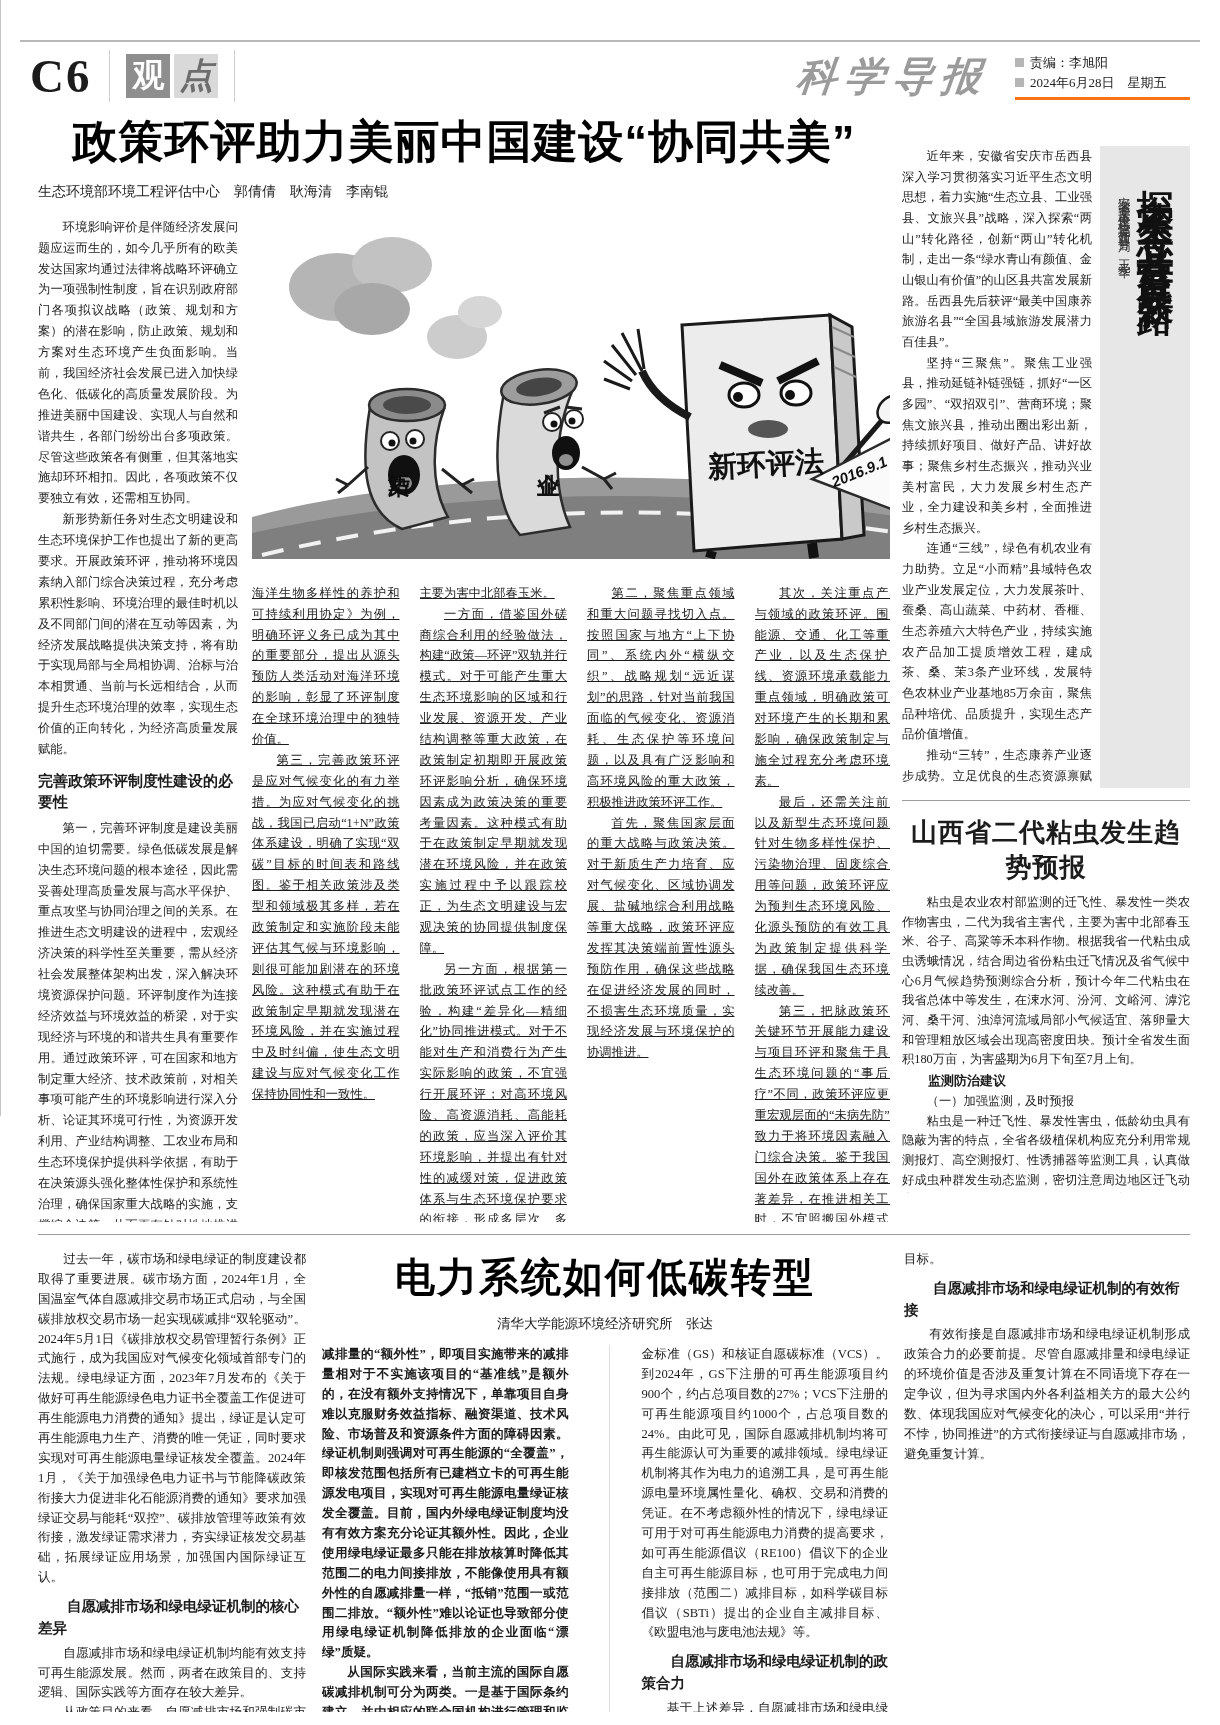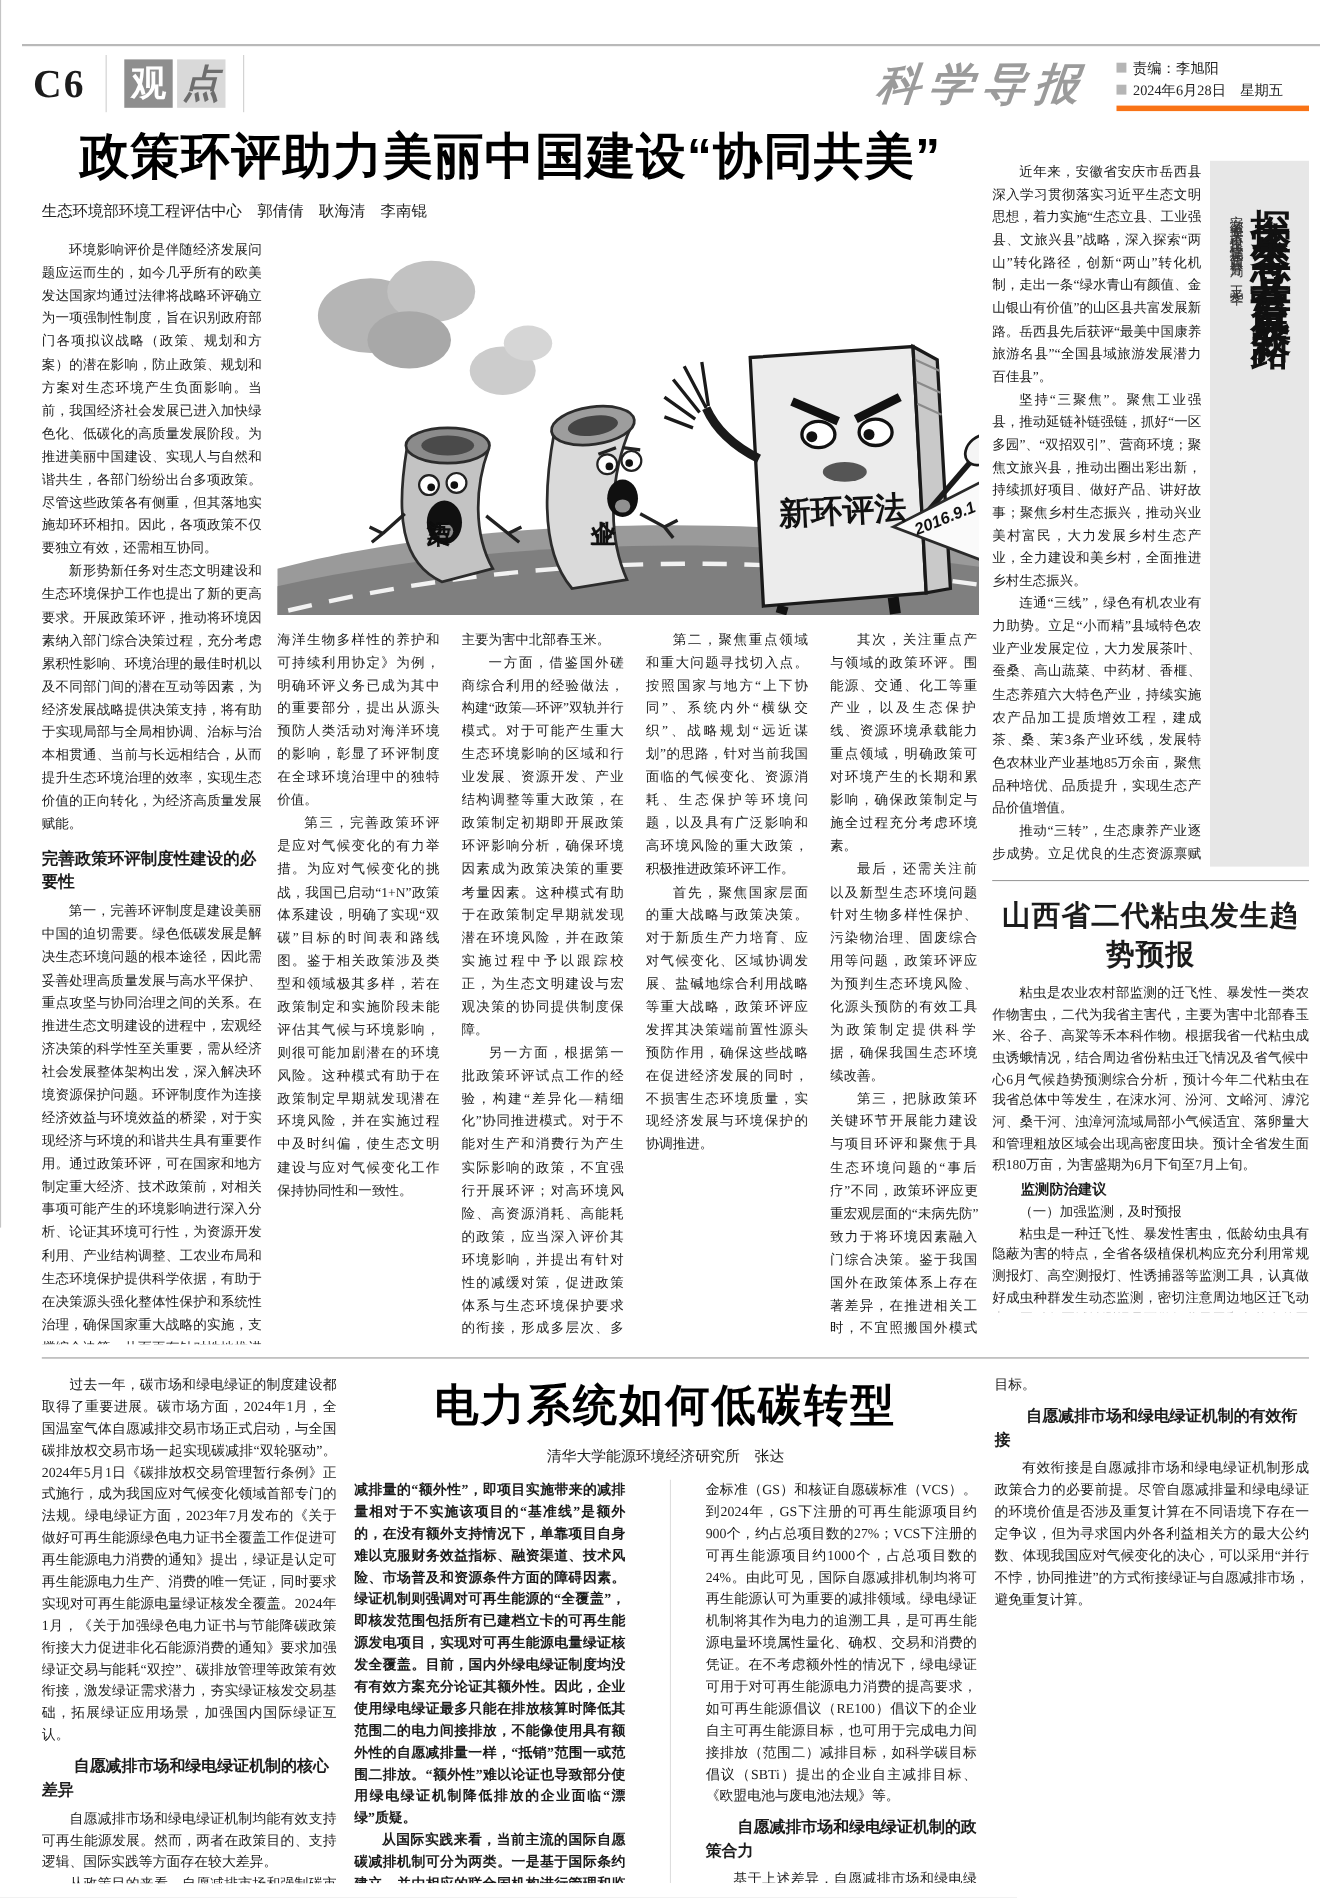--- a/index.html
+++ b/index.html
@@ -2,43 +2,43 @@
 <html><head>
 <meta charset="utf-8">
 <style>
   html,body{margin:0;padding:0;background:#e8e8e8;}
   #canvas{position:relative;width:1220px;height:1725px;background:#ffffff;margin:0 auto;
     font-family:"Liberation Serif",serif;color:#1c1c1c;overflow:hidden;}
   .rule{position:absolute;background:#b9b9b9;}
   
   #top-rule{left:20px;top:40px;width:1180px;height:2px;}
   #header{position:absolute;left:30px;top:48px;width:1160px;height:56px;display:flex;align-items:center;}
-  #edition{font-family:"Liberation Serif",serif;font-weight:bold;font-size:36px;line-height:1;letter-spacing:2px;}
+  #edition{font-family:"Liberation Serif",serif;font-weight:bold;font-size:47px;line-height:1;letter-spacing:2px;}
   #section-logo{display:flex;align-items:center;margin-left:18px;padding:0 16px;border-left:1px solid #cfcfcf;border-right:1px solid #cfcfcf;height:52px;gap:4px;}
   .logo-box{width:44px;height:44px;display:flex;align-items:center;justify-content:center;font-weight:bold;font-size:32px;}
   .logo-box.dark{background:#8e8e8e;color:#ffffff;font-family:"Liberation Sans",sans-serif;}
   .logo-box.light{background:#d9d9d9;color:#6d6d6d;font-family:"Liberation Serif",serif;font-style:italic;font-size:34px;}
   #masthead{margin-left:auto;font-size:40px;font-weight:bold;color:#9b9b9b;font-style:italic;letter-spacing:8px;transform:skewX(-6deg);}
-  #editor-block{margin-left:26px;font-size:13px;color:#222;line-height:20px;border-bottom:5px solid #f97316;padding-bottom:4px;min-width:175px;}
+  #editor-block{margin-left:26px;font-size:13px;color:#222;line-height:20px;border-bottom:3px solid #f97316;padding-bottom:4px;min-width:175px;}
   #editor-block .sq{display:inline-block;width:9px;height:9px;background:#b5b5b5;margin-right:6px;}
   
   #main{position:absolute;left:38px;top:112px;width:852px;height:1120px;overflow:hidden;}
   #main-headline{text-align:center;font-family:"Liberation Sans",sans-serif;font-weight:900;font-size:45px;letter-spacing:1px;color:#000;line-height:1.35;}
   #main-byline{text-align:left;font-size:14px;margin-top:10px;color:#222;}
   #main-body{display:flex;gap:14px;margin-top:16px;height:1005px;}
   #main-col1{width:200px;flex:none;overflow:hidden;}
   #main-rest{flex:1;display:flex;flex-direction:column;}
   .bodytext p{margin:0;font-size:12.3px;line-height:1.7;text-align:justify;text-indent:2em;}
   .bodytext p.noindent{text-indent:0;}
   .colsubhead{font-family:"Liberation Sans",sans-serif;font-weight:bold;font-size:15px;margin:10px 0 6px 0;text-indent:0;line-height:1.4;}
   .colsubhead.center{text-align:center;}
   #cartoon{position:relative;width:100%;height:342px;flex:none;overflow:hidden;}
   .cartoon-label{position:absolute;font-family:"Liberation Sans",sans-serif;font-weight:bold;color:#111;}
   .vert{writing-mode:vertical-rl;}
-  #under-cartoon{display:flex;gap:20px;margin-top:12px;height:645px;overflow:hidden;}
+  #under-cartoon{display:flex;gap:20px;margin-top:24px;height:645px;overflow:hidden;text-decoration:underline;}
   #under-cartoon .ucol{flex:1;overflow:hidden;}
   
   #v-divider{left:893px;top:112px;width:1px;height:1116px;background:#c4c4c4;}
   #right-top{position:absolute;left:902px;top:146px;width:288px;height:642px;display:flex;gap:8px;overflow:hidden;}
   #right-top-text{width:190px;flex:none;overflow:hidden;}
   #right-top-text p{font-size:12.3px;line-height:1.68;}
   #vert-panel{flex:1;background:#e7e7e7;display:flex;flex-direction:row-reverse;justify-content:center;padding-top:14px;gap:2px;}
   #vert-title{writing-mode:vertical-rl;font-family:"Liberation Sans",sans-serif;font-weight:bold;font-size:37px;letter-spacing:10px;color:#111;line-height:1.1;}
   #vert-byline{writing-mode:vertical-rl;font-size:12.5px;color:#333;letter-spacing:3px;margin-top:26px;}
   

